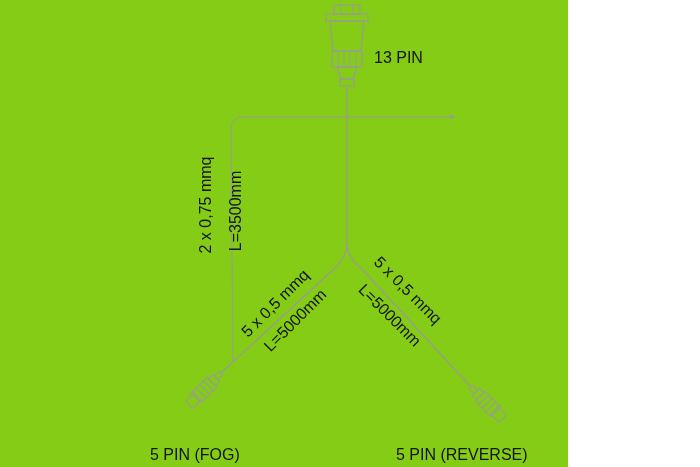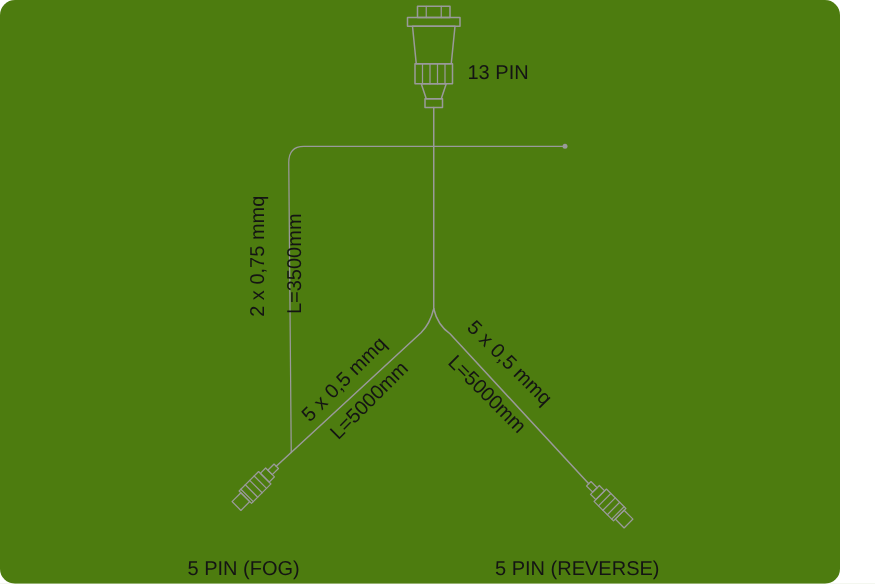--- a/index.html
+++ b/index.html
@@ -3,25 +3,24 @@
 <meta charset="utf-8">
 <style>
   html, body {
     margin: 0;
     padding: 0;
     background: #ffffff;
     font-family: "Liberation Sans", sans-serif;
   }
   .canvas {
     position: relative;
-    width: 672px;
+    width: 568px;
     height: 467px;
-    background: #4d7c0f;
+    background: #84cc16;
     overflow: hidden;
-    border-radius: 12px;
   }
   svg { display: block; }
   text {
     font-family: "Liberation Sans", sans-serif;
     font-size: 16px;
     fill: #141414;
   }
 </style>
 </head>
 <body>

